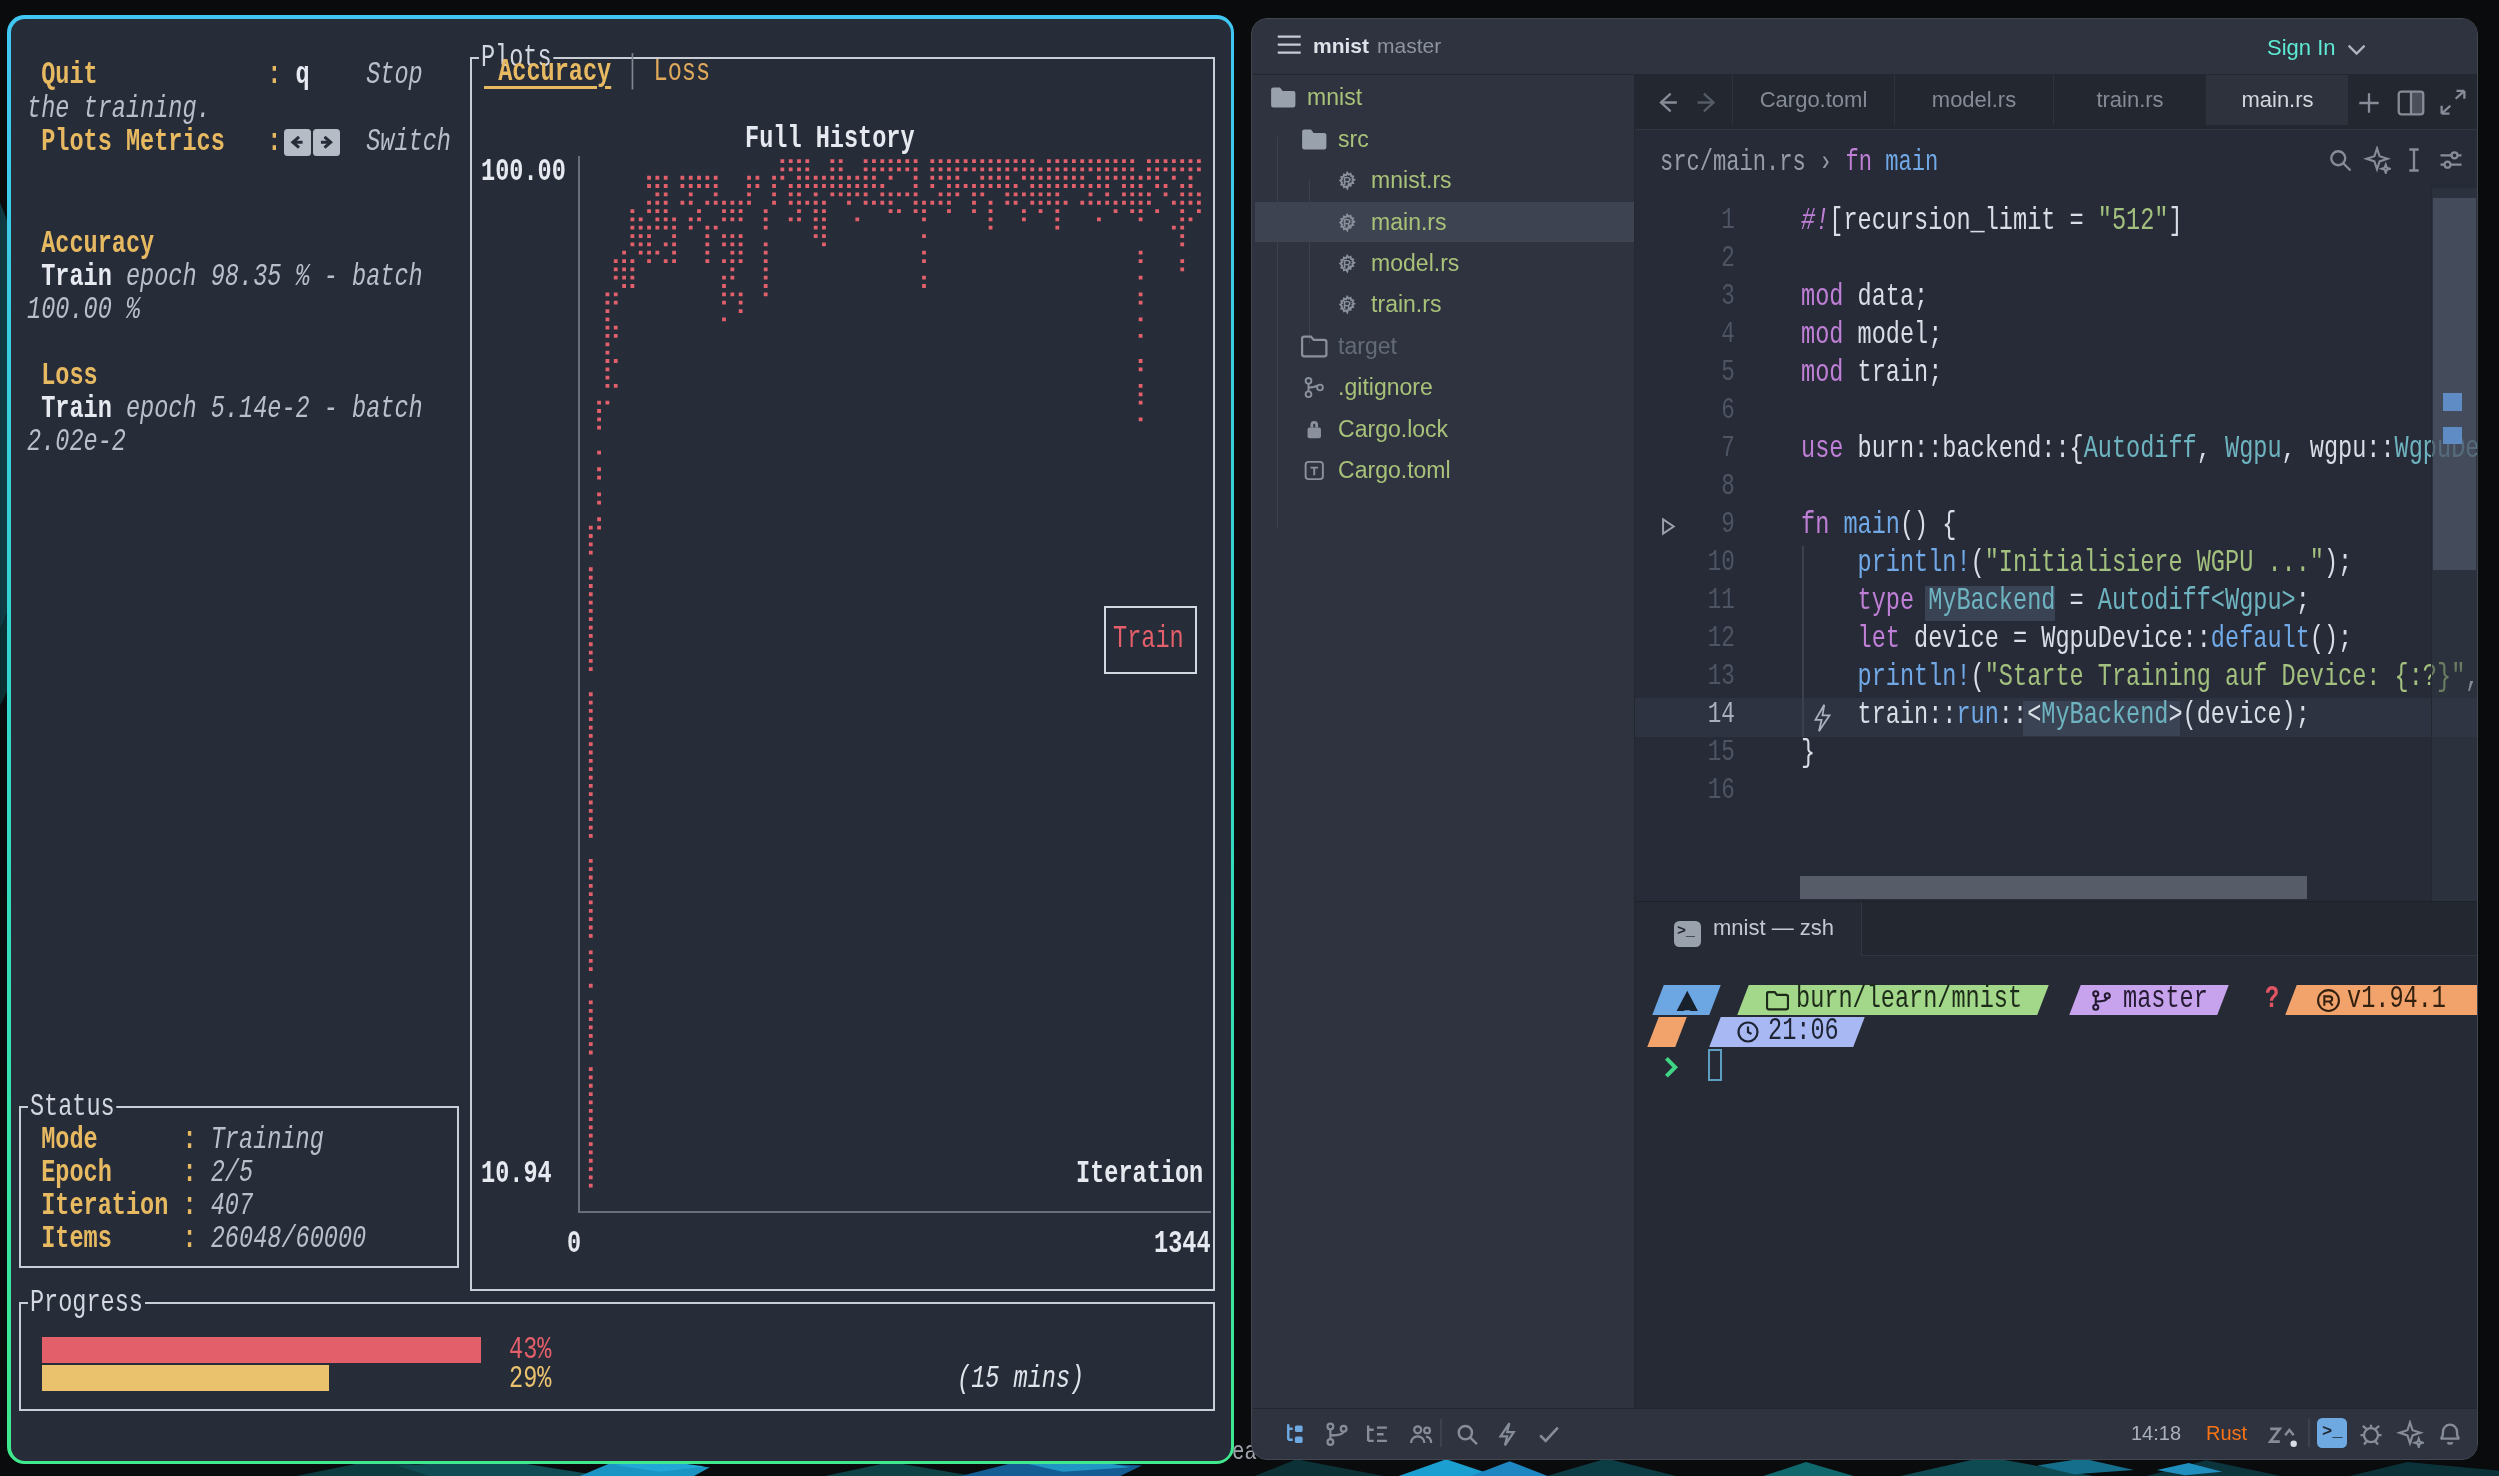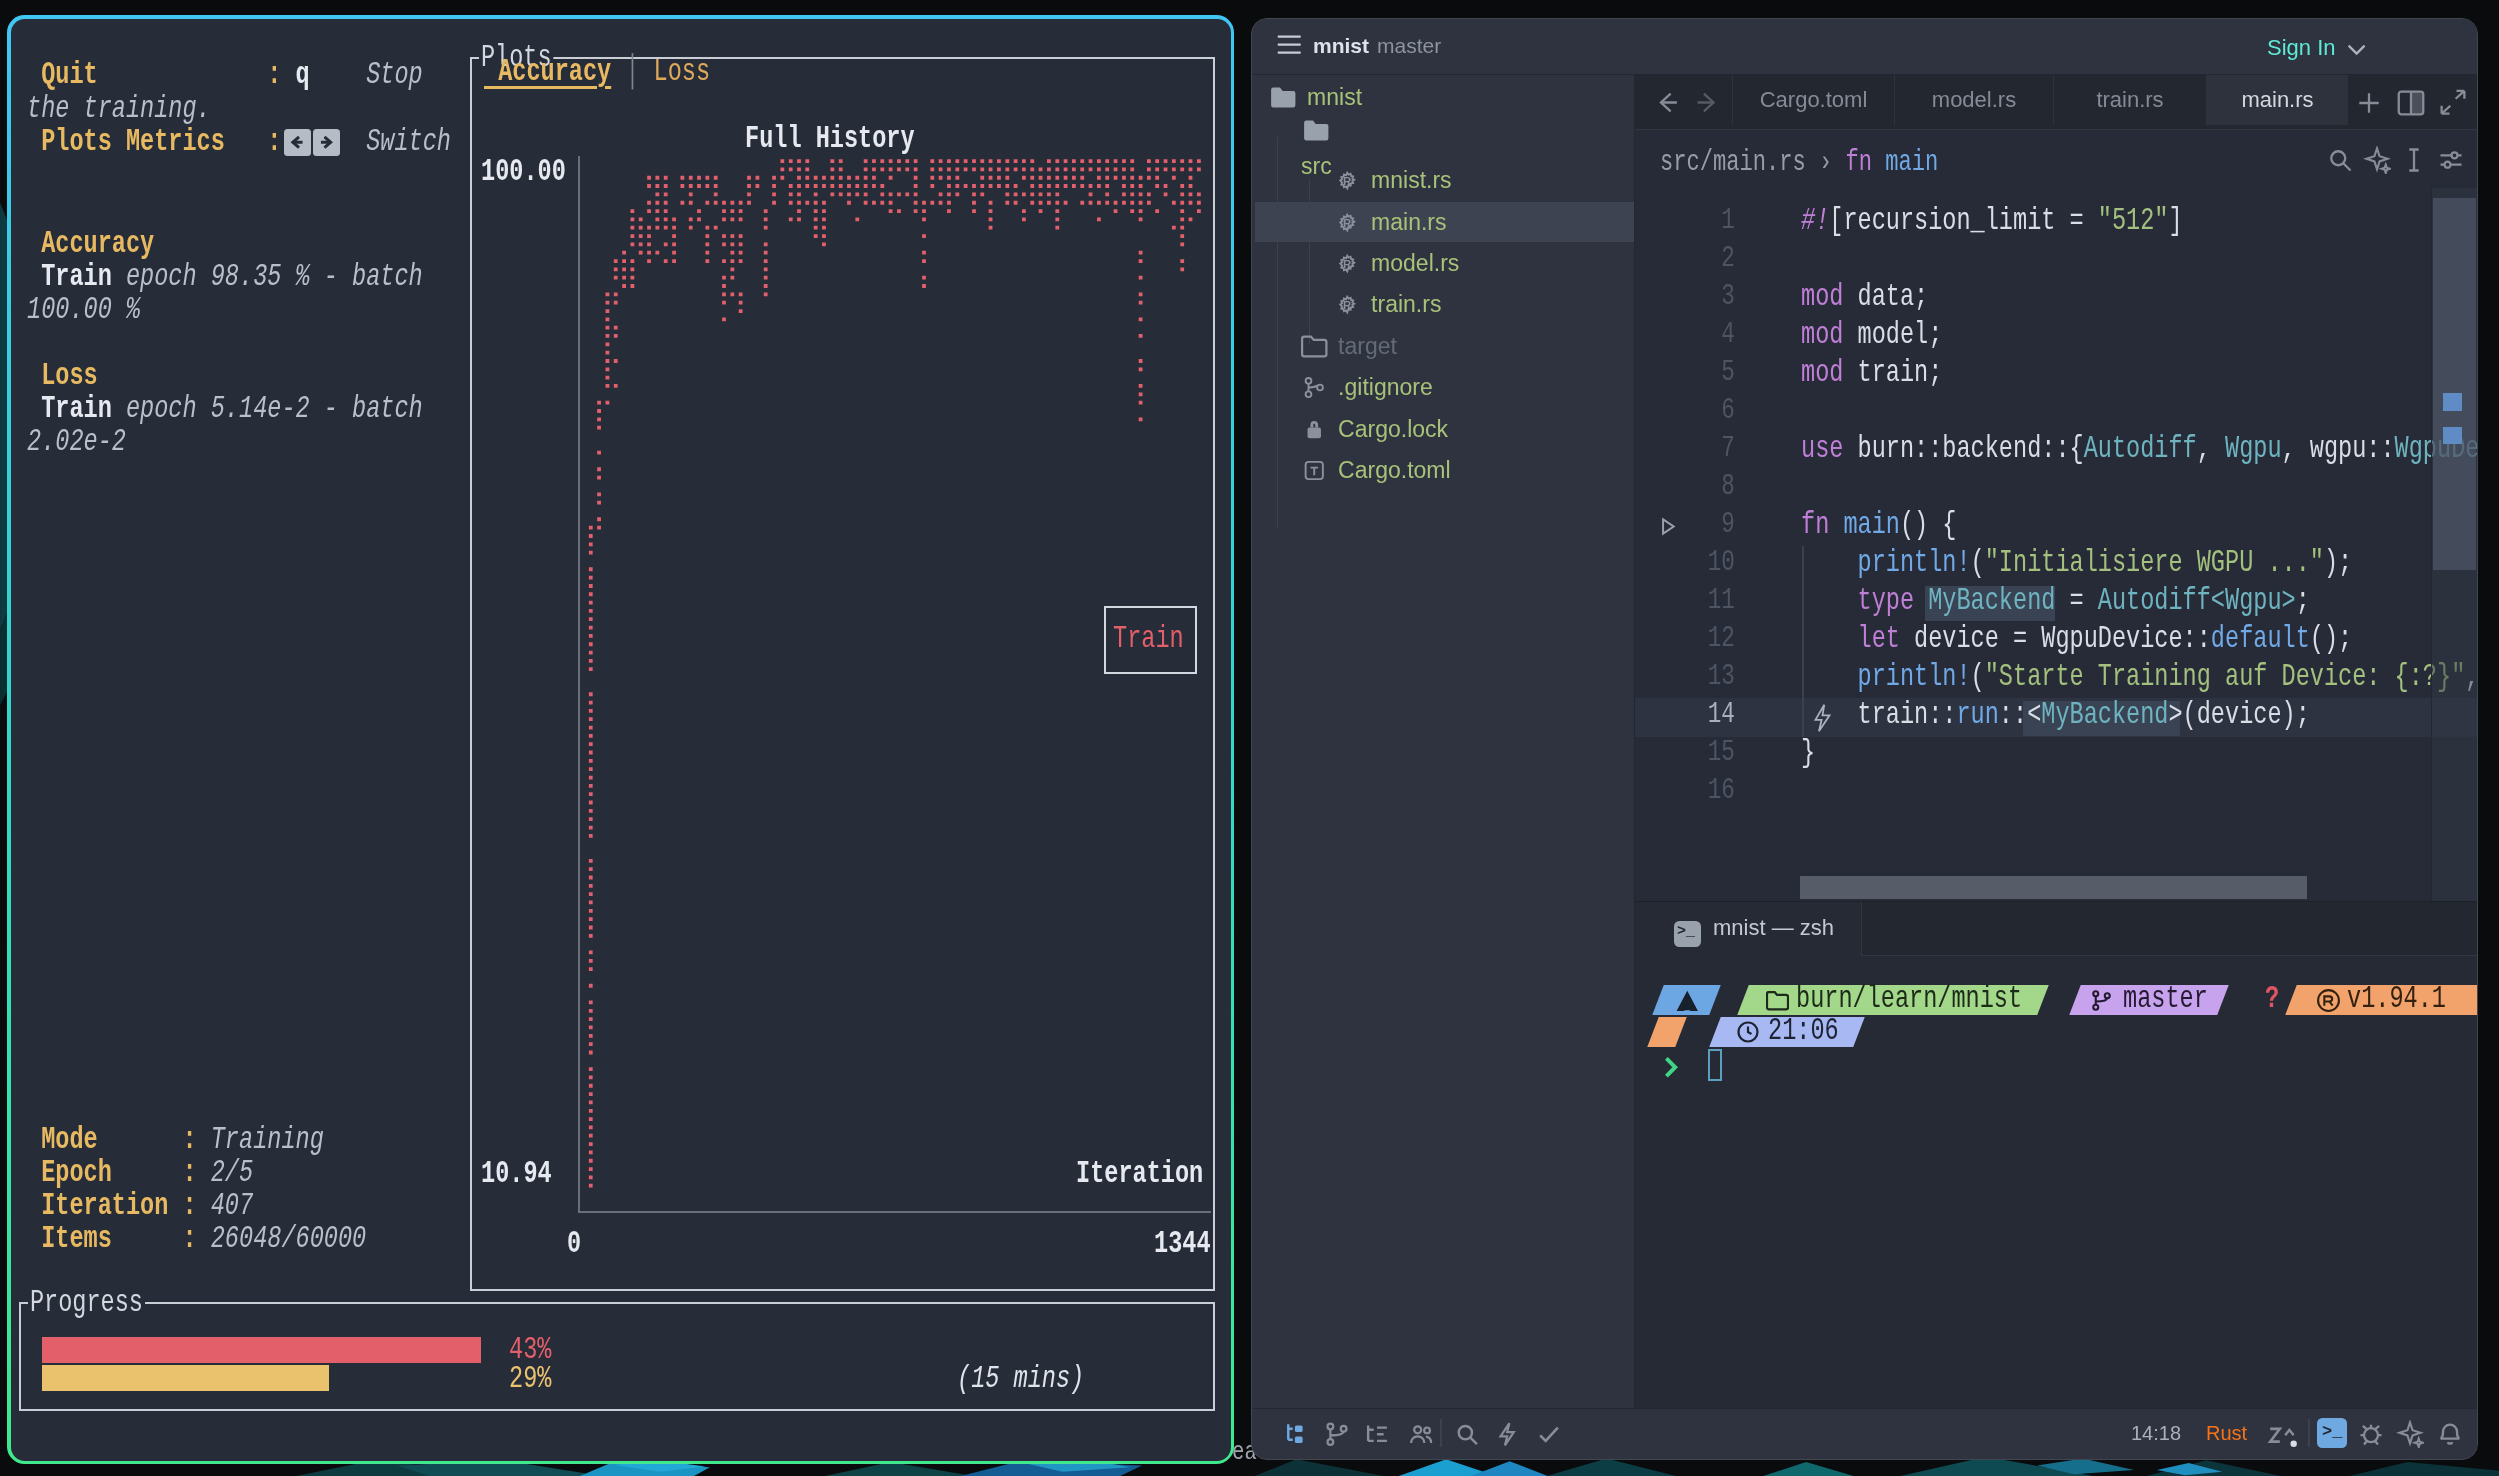--- a/index.html
+++ b/index.html
@@ -70,20 +70,23 @@
       <path d="M17 9l-7 6 7 6" stroke="#272c39" stroke-width="3.4" fill="none"></path>
       <path d="M10 15h11" stroke="#272c39" stroke-width="3.4"></path>
     </svg>
   <svg class="abs" style="left:313px;top:129px" width="26.5" height="26.5" viewBox="0 0 30 30">
       <path d="M13 9l7 6-7 6" stroke="#272c39" stroke-width="3.4" fill="none"></path>
       <path d="M9 15h11" stroke="#272c39" stroke-width="3.4"></path>
     </svg>
 
   <div class="tline" style="left:26.5px;top:227px;line-height:33px;"><span class="yel"> Accuracy</span><br><span class="wbold"> Train </span><span class="ita">epoch 98.35 % - batch</span><br><span class="ita">100.00 %</span><br><br><span class="yel"> Loss</span><br><span class="wbold"> Train </span><span class="ita">epoch 5.14e-2 - batch</span><br><span class="ita">2.02e-2</span></div>
 
+  <div class="panel" style="left:19.4px;top:1106px;width:440px;height:162px;">
+    <span class="ptitle">Status</span>
+  </div>
   <div class="tline" style="left:26.5px;top:1123px;line-height:33px;"><span class="yel"> Mode      :</span><span class="ita"> Training</span><br><span class="yel"> Epoch     :</span><span class="ita"> 2/5</span><br><span class="yel"> Iteration :</span><span class="ita"> 407</span><br><span class="yel"> Items     :</span><span class="ita"> 26048/60000</span></div>
 
   <div class="panel" style="left:19.4px;top:1302px;width:1196px;height:109px;">
     <span class="ptitle">Progress</span>
   </div>
   <div class="abs" style="left:42px;top:1337px;width:439px;height:25.6px;background:#e35f6a;"></div>
   <div class="abs" style="left:42px;top:1365px;width:287px;height:25.6px;background:#eac26e;"></div>
   <div class="tline red" style="left:509px;top:1333px;">43%</div>
   <div class="tline yel2" style="left:509px;top:1362px;">29%</div>
   <div class="tline ita" style="left:957px;top:1362px;color:#dfe3ea;">(15 mins)</div>
@@ -134,21 +137,21 @@
 
   <div class="abs" style="left:24px;top:118px;width:1.3px;height:391px;background:#3c414c;"></div>
   <div class="abs" style="left:56px;top:160px;width:1.3px;height:166px;background:#3c414c;"></div>
   <div class="tree">
     <div class="trow" style="top:58px;left:17px;">
         <svg width="26.5" height="23" viewBox="0 0 24 20">
           <path d="M1 3a2 2 0 012-2h6l2.5 3H21a2 2 0 012 2v11a2 2 0 01-2 2H3a2 2 0 01-2-2z" fill="#99a1ad"></path>
         </svg>
         <span>mnist</span>
       </div>
-    <div class="trow" style="top:100px;left:48px;flex-direction:column;">
+    <div class="trow" style="top:100px;left:48px;">
         <svg width="26.5" height="23" viewBox="0 0 24 20">
           <path d="M1 3a2 2 0 012-2h6l2.5 3H21a2 2 0 012 2v11a2 2 0 01-2 2H3a2 2 0 01-2-2z" fill="#99a1ad"></path>
         </svg>
         <span>src</span>
       </div>
     <div class="trow" style="top:141px;left:81px;">
         <svg width="26.5" height="25" viewBox="0 0 24 24" style="font-size:26px">
           <g fill="none" stroke="#8b919c" stroke-width="1.8">
             <path d="M12 4.5l1.2 1.8 2-.8.4 2.1 2.1.4-.8 2 1.8 1.2-1.8 1.2.8 2-2.1.4-.4 2.1-2-.8L12 19.5l-1.2-1.8-2 .8-.4-2.1-2.1-.4.8-2L5.3 12l1.8-1.2-.8-2 2.1-.4.4-2.1 2 .8z"></path>
           </g>

